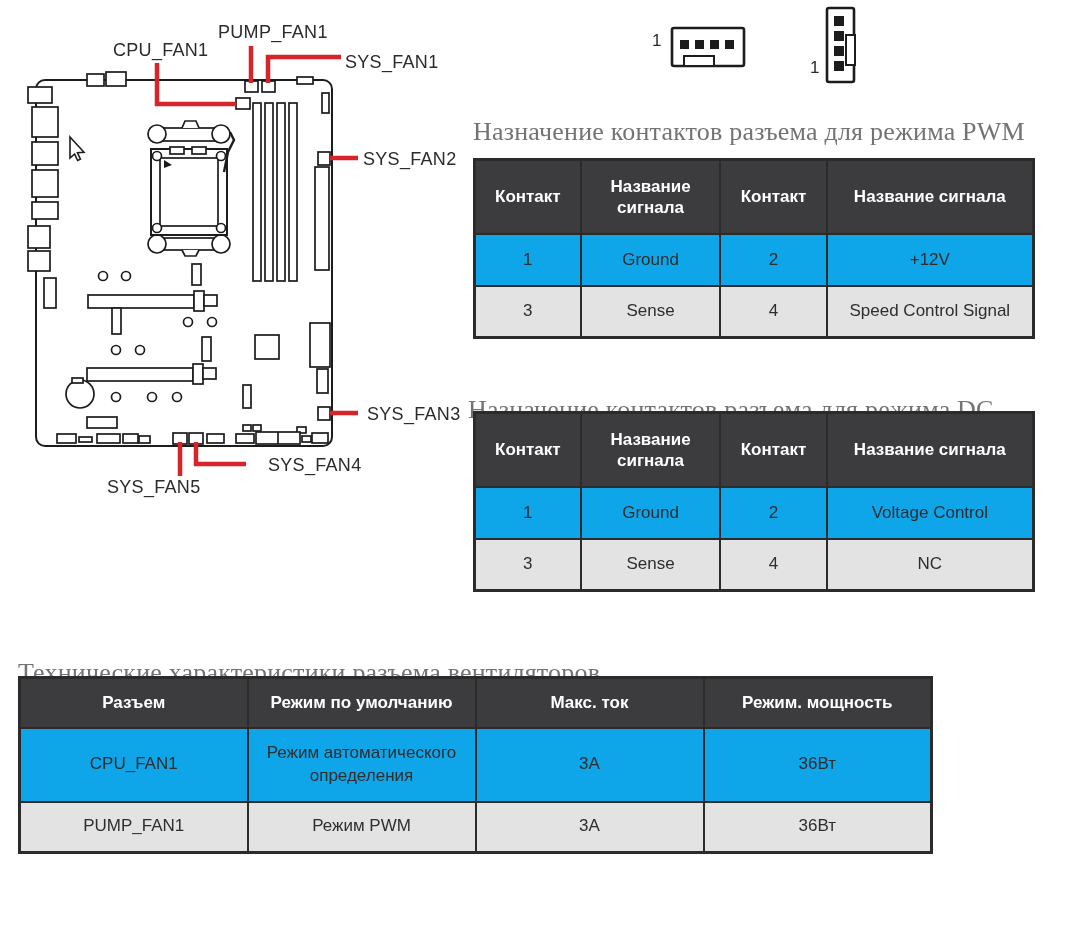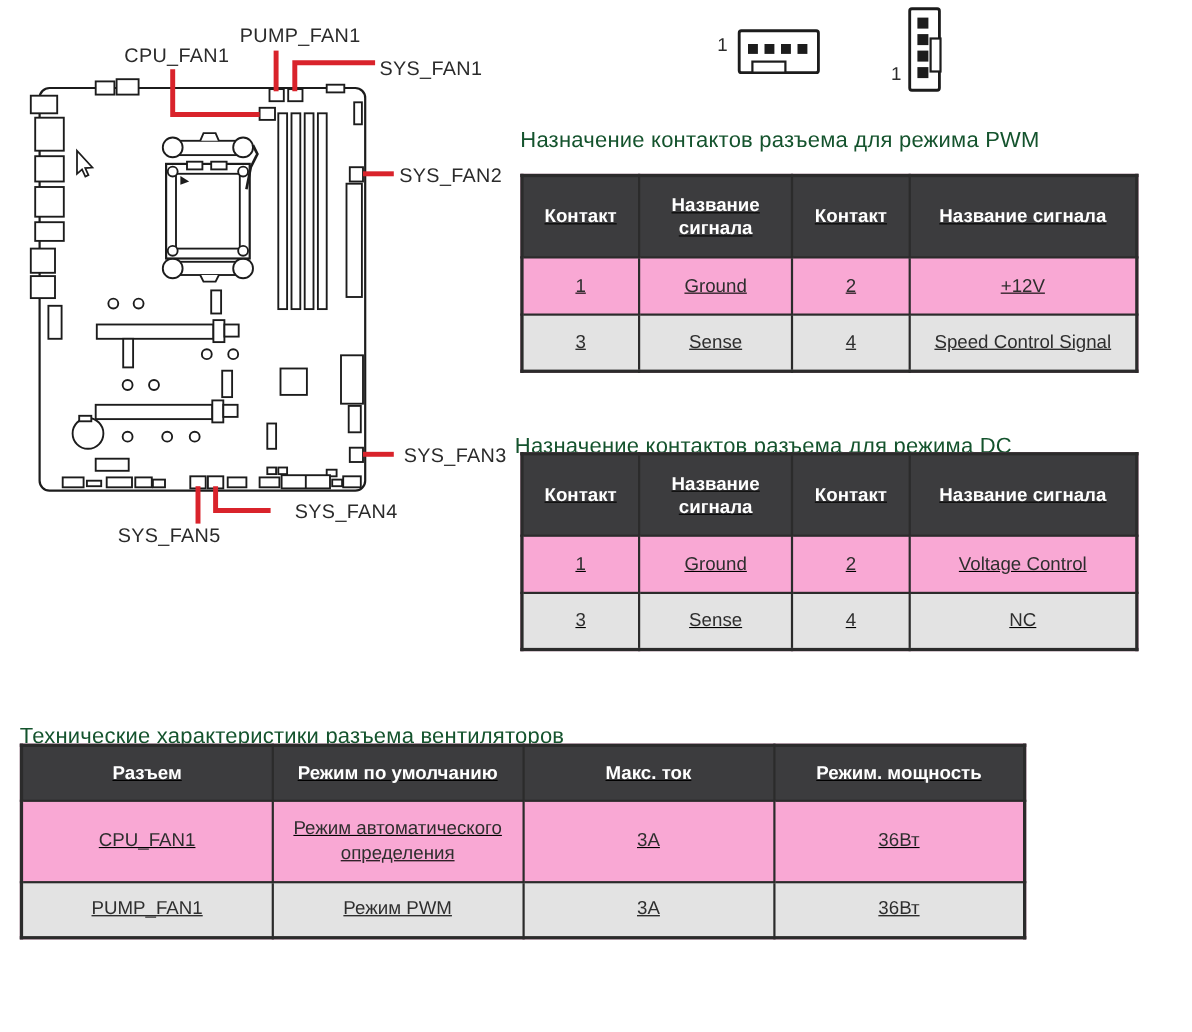--- a/index.html
+++ b/index.html
@@ -22,33 +22,33 @@
   }
   .pin-one {
     position: absolute;
     font-size: 17px;
     color: #2b2b2b;
   }
 
   
   .table-title {
     position: absolute;
-    font-size: 20px;
-    color: #14532d;
+    font-size: 26px;
+    color: #737373;
     letter-spacing: 0.2px;
     white-space: nowrap;
+    font-family: Liberation Serif, serif;
   }
 
   
   table {
     position: absolute;
     border-collapse: collapse;
     table-layout: fixed;
-    background: #f9a8d4;
-    text-decoration: underline;
+    background: #0ea5e9;
   }
   th, td {
     border: 2px solid #2b2b2b;
     text-align: center;
     vertical-align: middle;
     font-size: 17px;
     color: #2e2e2e;
     padding: 3px 8px;
   }
   th {

